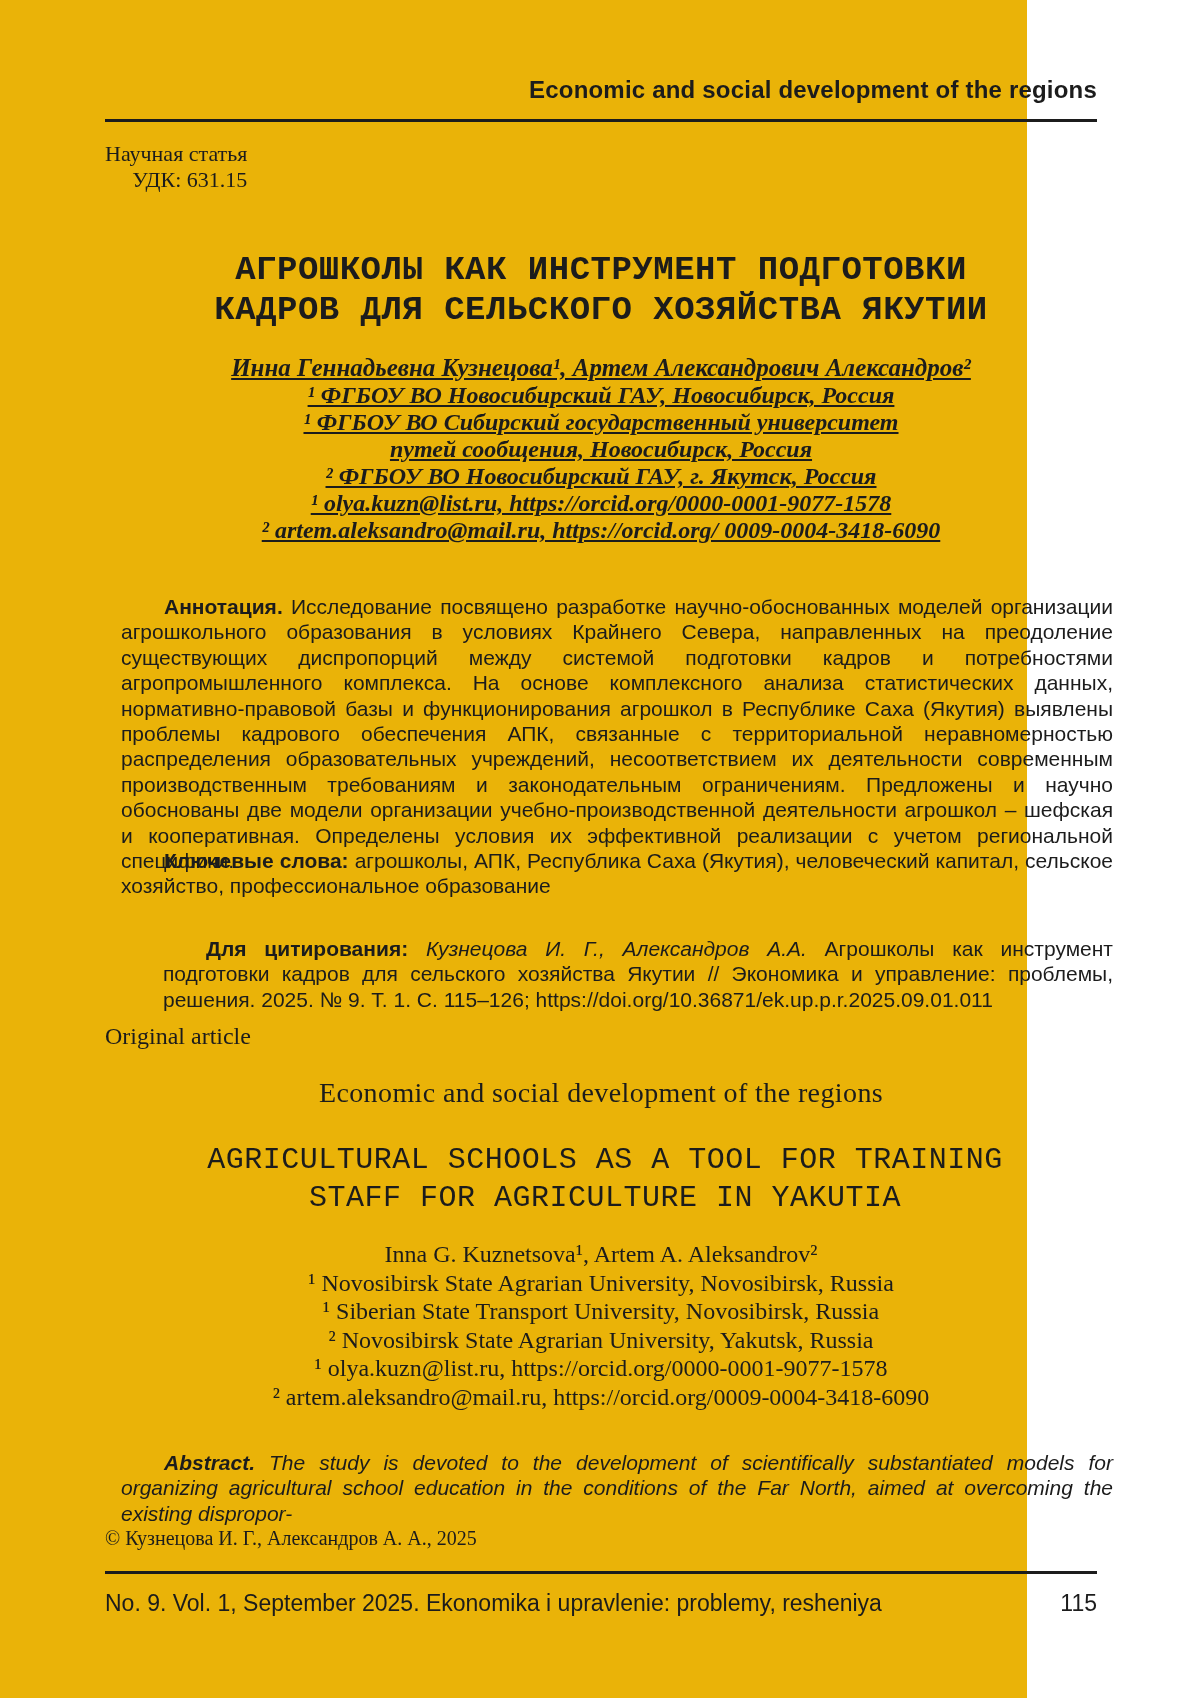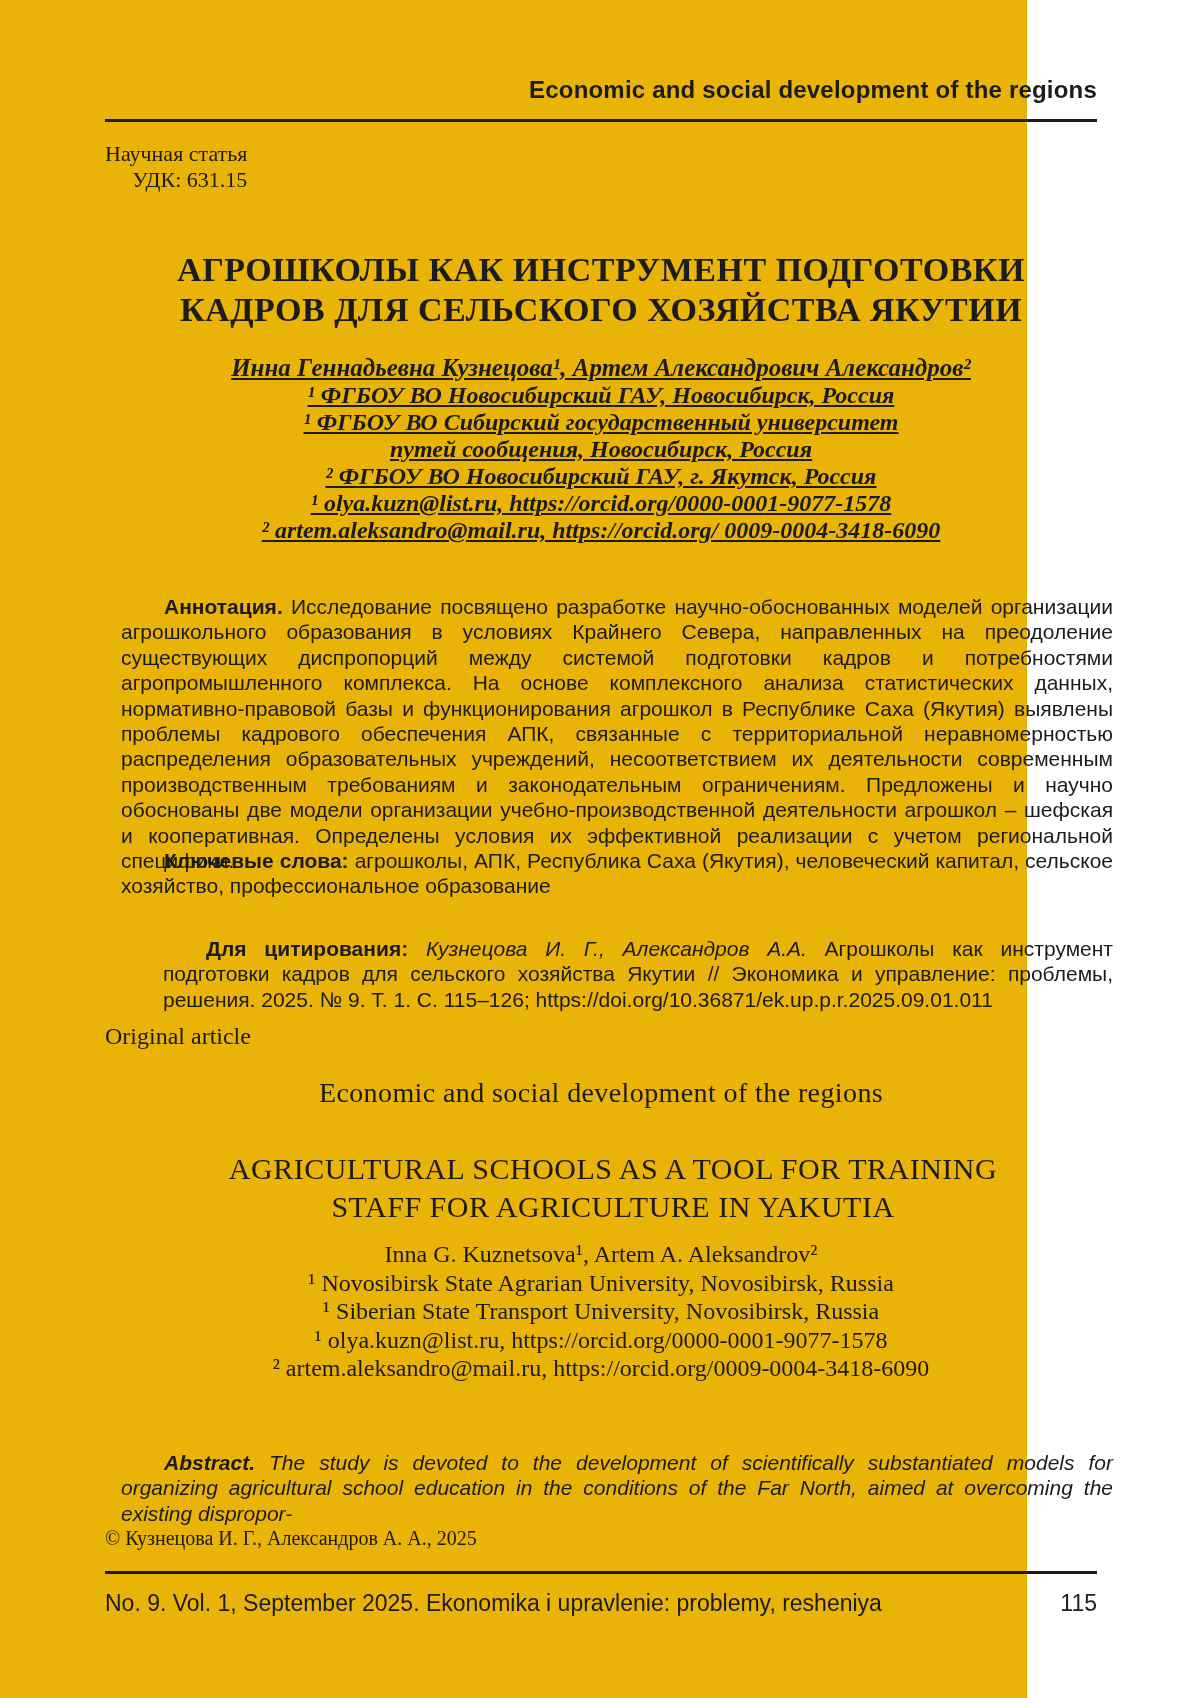--- a/index.html
+++ b/index.html
@@ -24,21 +24,21 @@
   .meta {
     position: absolute; left: 105px; top: 141px;
     font-size: 22px; line-height: 26px; text-align: right;
   }
 
   .ru-title {
     position: absolute; left: 105px; width: 992px; top: 250px; margin: 0;
     font-size: 34px; line-height: 40px; font-weight: bold;
     text-align: center; letter-spacing: 0.5px;
   }
-  .tl { display: block; }
+  .tl { display: block; font-family: Liberation Mono, monospace; }
 
   .ru-authors-block {
     position: absolute; left: 105px; width: 992px; top: 354px;
     text-align: center; font-weight: bold; font-style: italic;
     font-size: 24px; line-height: 27px; text-decoration: underline;
   }
   .ru-authors-block .authors-line { font-size: 25px; line-height: 28px; }
 
   .para {
     font-family: "Liberation Sans", sans-serif;
@@ -53,21 +53,21 @@
 
   .original-article {
     position: absolute; left: 105px; top: 1022px;
     font-size: 24px; line-height: 28px;
   }
   .en-section {
     position: absolute; left: 105px; width: 992px; top: 1076px;
     font-size: 28px; line-height: 34px; text-align: center; letter-spacing: 0.4px;
   }
   .en-title {
-    position: absolute; left: 105px; width: 992px; top: 1138px; margin: 12px;
+    position: absolute; left: 105px; width: 992px; top: 1138px; margin: 4px;
     font-size: 30px; line-height: 37.5px; font-weight: normal;
     text-align: center; letter-spacing: 0.5px;
   }
   .en-authors-block {
     position: absolute; left: 105px; width: 992px; top: 1240px;
     text-align: center; font-size: 24px; line-height: 28.5px;
   }
   .en-abstract {
     position: absolute; left: 105px; width: 992px; top: 1434px;
     font-style: italic;
@@ -125,20 +125,21 @@
 
   <h2 class="en-title">
     <span class="tl">AGRICULTURAL SCHOOLS AS A TOOL FOR TRAINING</span>
     <span class="tl">STAFF FOR AGRICULTURE IN YAKUTIA</span>
   </h2>
 
   <div class="en-authors-block">
     <div>Inna G. Kuznetsova¹, Artem A. Aleksandrov²</div>
     <div>¹ Novosibirsk State Agrarian University, Novosibirsk, Russia</div>
     <div>¹ Siberian State Transport University, Novosibirsk, Russia</div>
+    <div>² Novosibirsk State Agrarian University, Yakutsk, Russia</div>
     <div>¹ olya.kuzn@list.ru, https://orcid.org/0000-0001-9077-1578</div>
     <div>² artem.aleksandro@mail.ru, https://orcid.org/0009-0004-3418-6090</div>
   </div>
 
   <p class="para en-abstract"><span class="bold">Abstract.</span><span> The study is devoted to the development of scientifically substantiated models for organizing agricultural school education in the conditions of the Far North, aimed at overcoming the existing dispropor-</span></p>
 
   <div class="copyright">© Кузнецова И. Г., Александров А. А., 2025</div>
 
   <div class="rule rule-bottom"></div>
 

